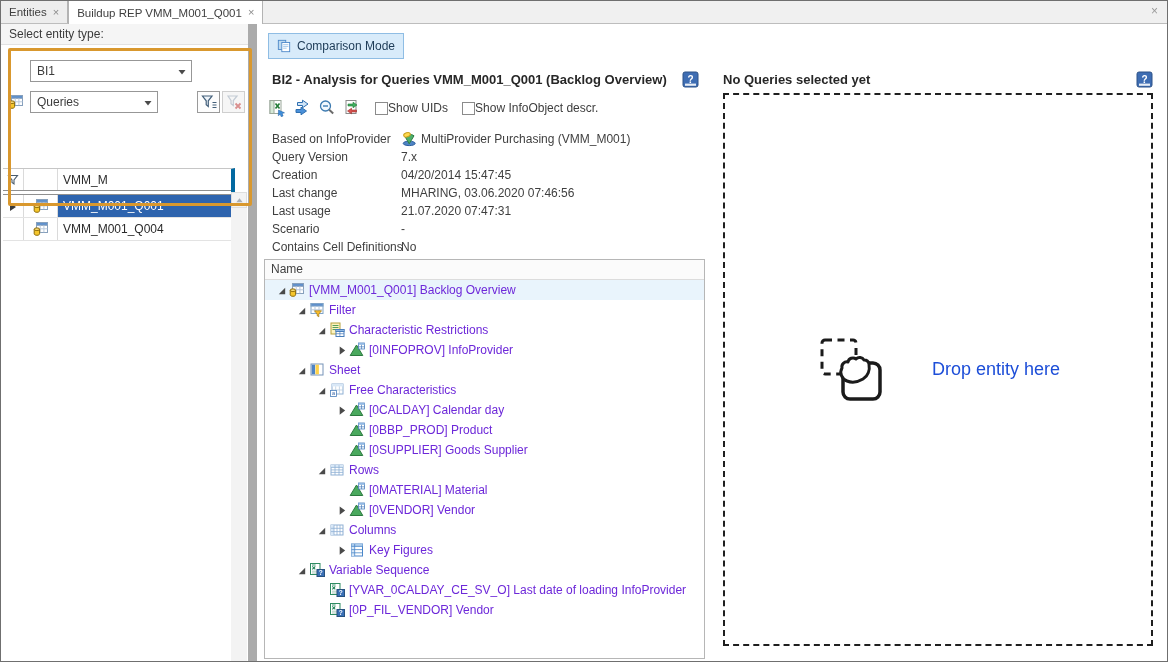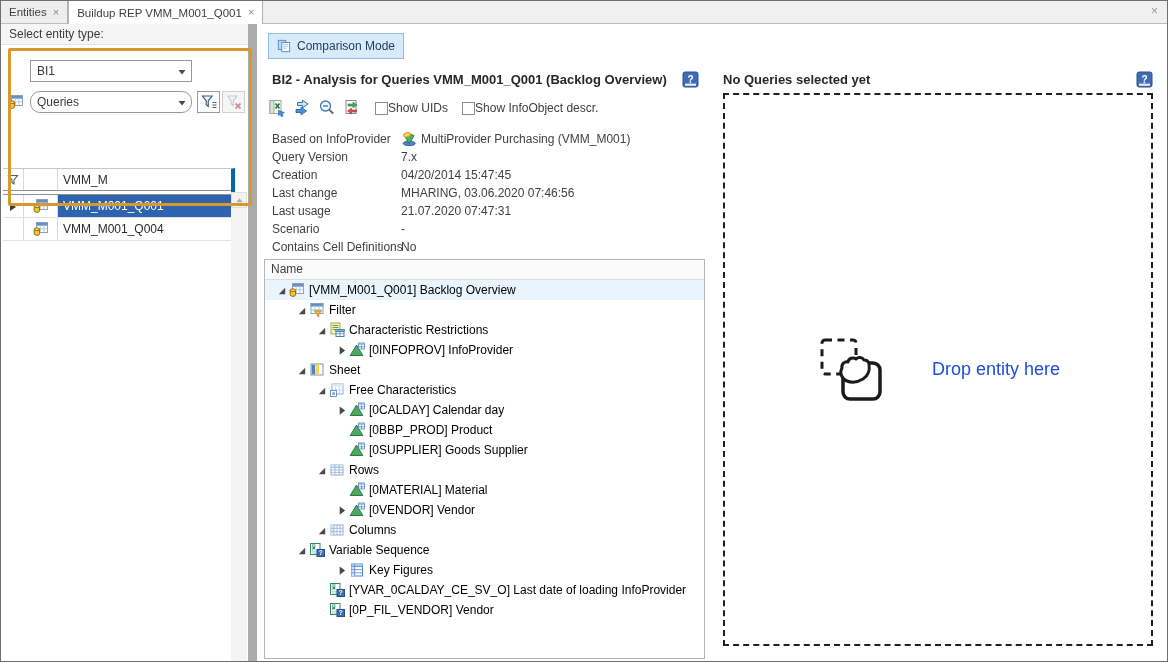--- a/index.html
+++ b/index.html
@@ -65,21 +65,21 @@
   .cbox{width:13px;height:13px;border:1px solid #8b8b8b;background:#fff;flex:none;box-sizing:border-box;}
   #info-grid{position:absolute;left:271px;top:129px;width:430px;}
   .irow{display:flex;align-items:center;height:18px;}
   .ilabel{flex:none;width:129px;color:#3f3f3f;white-space:nowrap;}
   .ival{display:flex;align-items:center;gap:4px;color:#3f3f3f;white-space:nowrap;}
   
   .tree-panel{position:absolute;left:263px;top:258px;width:441px;height:400px;border:1px solid #b6b6b6;
               background:#fff;box-sizing:border-box;overflow:hidden;}
   .tree-header{height:19px;line-height:19px;background:#fbfbfb;border-bottom:1px solid #dcdcdc;
                padding-left:6px;color:#3f3f3f;}
-  .trow{display:flex;align-items:center;height:20px;white-space:nowrap;color:#000000;}
+  .trow{display:flex;align-items:center;height:20px;white-space:nowrap;color:#6d28d9;}
   .trow.hl{background:#e9f4fc;}
   .arrow{width:15px;height:12px;flex:none;display:flex;align-items:center;justify-content:center;}
   .arrow svg{width:11px;height:11px;}
   .ticon{width:16px;height:16px;flex:none;margin-right:4px;}
   
   .right-title{position:absolute;left:722px;top:71px;font-size:13px;font-weight:bold;color:#272727;}
   .drop-zone{position:absolute;left:722px;top:92px;width:430px;height:553px;border:2px dashed #1f1f1f;
              box-sizing:border-box;display:flex;align-items:center;justify-content:center;gap:44px;}
   .drop-icon{width:72px;height:72px;}
   .drop-text{font-size:18px;color:#1d4ed8;}
@@ -109,21 +109,21 @@
             <path d="M1.5 3h7L5 7.5z" fill="#4a4a4a"></path>
           </svg></span>
     </div>
     <span class="icon16" style="position:absolute;left:7px;top:49px;"><svg viewBox="0 0 16 16">
           <rect x="3.5" y="1.5" width="11" height="10" fill="#fff" stroke="#87a0bc"></rect>
           <rect x="3.5" y="1.5" width="11" height="2.8" fill="#5e90cc" stroke="#87a0bc"></rect>
           <path d="M7.2 4.3v7M10.9 4.3v7M3.5 7.8h11" stroke="#b9c9dc" fill="none"></path>
           <path d="M1.2 8.2v4.6c0 .9 1.2 1.5 2.7 1.5s2.7-.6 2.7-1.5V8.2" fill="#f5c62c" stroke="#8d6a06"></path>
           <ellipse cx="3.9" cy="8.2" rx="2.7" ry="1.3" fill="#ffe27c" stroke="#8d6a06"></ellipse>
         </svg></span>
-    <div class="combo" style="left:29px;top:46px;width:162px;border-radius:10px;">
+    <div class="combo" style="left:29px;top:46px;width:128px;">
       <span>Queries</span>
       <span class="carr"><svg viewBox="0 0 10 10">
             <path d="M1.5 3h7L5 7.5z" fill="#4a4a4a"></path>
           </svg></span>
     </div>
     <button class="sq-btn" style="left:196px;top:46px;">
       <span class="icon18"><svg viewBox="0 0 18 18">
             <path d="M2.5 3h9.5L8.3 7.8v5.7L6.2 11.7V7.8z" fill="#eef4fa" stroke="#44607a" stroke-width="1.2"></path>
             <path d="M12.5 9.5h4M12.5 12h4M12.5 14.5h4" stroke="#44607a" stroke-width="1.2"></path>
           </svg></span>
@@ -458,49 +458,49 @@
               <path d="M10 3v7H3z" fill="#4a4a4a"></path>
             </svg>
           </span>
           <span class="ticon"><svg viewBox="0 0 16 16">
               <rect x="2" y="3" width="12" height="10" fill="#fff" stroke="#8fb0d4"></rect>
               <rect x="2" y="3" width="3" height="10" fill="#d9e8f7"></rect>
               <path d="M5 3v10M8 3v10M11 3v10M2 6.3h12M2 9.6h12" stroke="#8fb0d4" fill="none" stroke-width=".8"></path>
             </svg></span>
           <span>Columns</span>
         </div>
+        <div class="trow" style="padding-left: 69px;">
+          <span class="arrow">
+            <svg viewBox="0 0 12 12">
+              <path d="M4 1.5 10 6 4 10.5z" fill="#4a4a4a"></path>
+            </svg>
+          </span>
+          <span class="ticon"><svg viewBox="0 0 16 16">
+              <rect x="2.5" y="2" width="11" height="12" fill="#fff" stroke="#4a86c8"></rect>
+              <rect x="2.5" y="2" width="11" height="2.4" fill="#aecdec"></rect>
+              <rect x="2.5" y="4.4" width="3.2" height="9.6" fill="#d6e6f6"></rect>
+              <path d="M5.7 2v12M2.5 4.4h11M2.5 7.6h11M2.5 10.8h11" stroke="#4a86c8" fill="none" stroke-width=".8"></path>
+            </svg></span>
+          <span>Key Figures</span>
+        </div>
         <div class="trow" style="padding-left: 29px;">
           <span class="arrow">
             <svg viewBox="0 0 12 12">
               <path d="M10 3v7H3z" fill="#4a4a4a"></path>
             </svg>
           </span>
           <span class="ticon"><svg viewBox="0 0 16 16">
               <rect x="1.5" y="1.5" width="9.5" height="11" fill="#fff" stroke="#2e8b62"></rect>
               <path d="M3 3h3.6" stroke="#2e8b62" stroke-width=".9"></path>
               <path d="M3.3 4.4l3 3M6.3 4.4l-3 3" stroke="#2e8b62" stroke-width="1.1" fill="none"></path>
               <path d="M3 9.2h5.5M3 11h5.5" stroke="#9fbfae" fill="none" stroke-width=".8"></path>
               <rect x="8" y="7.5" width="7.5" height="7" fill="#3a6fb5" stroke="#27517e"></rect>
               <text x="11.7" y="13" font-size="6.5" font-weight="bold" fill="#fff" text-anchor="middle" font-family="sans-serif">?</text>
             </svg></span>
           <span>Variable Sequence</span>
-        </div>
-        <div class="trow" style="padding-left: 69px;">
-          <span class="arrow">
-            <svg viewBox="0 0 12 12">
-              <path d="M4 1.5 10 6 4 10.5z" fill="#4a4a4a"></path>
-            </svg>
-          </span>
-          <span class="ticon"><svg viewBox="0 0 16 16">
-              <rect x="2.5" y="2" width="11" height="12" fill="#fff" stroke="#4a86c8"></rect>
-              <rect x="2.5" y="2" width="11" height="2.4" fill="#aecdec"></rect>
-              <rect x="2.5" y="4.4" width="3.2" height="9.6" fill="#d6e6f6"></rect>
-              <path d="M5.7 2v12M2.5 4.4h11M2.5 7.6h11M2.5 10.8h11" stroke="#4a86c8" fill="none" stroke-width=".8"></path>
-            </svg></span>
-          <span>Key Figures</span>
         </div>
         <div class="trow" style="padding-left: 49px;">
           <span class="arrow"></span>
           <span class="ticon"><svg viewBox="0 0 16 16">
               <rect x="1.5" y="1.5" width="9.5" height="11" fill="#fff" stroke="#2e8b62"></rect>
               <path d="M3 3h3.6" stroke="#2e8b62" stroke-width=".9"></path>
               <path d="M3.3 4.4l3 3M6.3 4.4l-3 3" stroke="#2e8b62" stroke-width="1.1" fill="none"></path>
               <path d="M3 9.2h5.5M3 11h5.5" stroke="#9fbfae" fill="none" stroke-width=".8"></path>
               <rect x="8" y="7.5" width="7.5" height="7" fill="#3a6fb5" stroke="#27517e"></rect>
               <text x="11.7" y="13" font-size="6.5" font-weight="bold" fill="#fff" text-anchor="middle" font-family="sans-serif">?</text>

